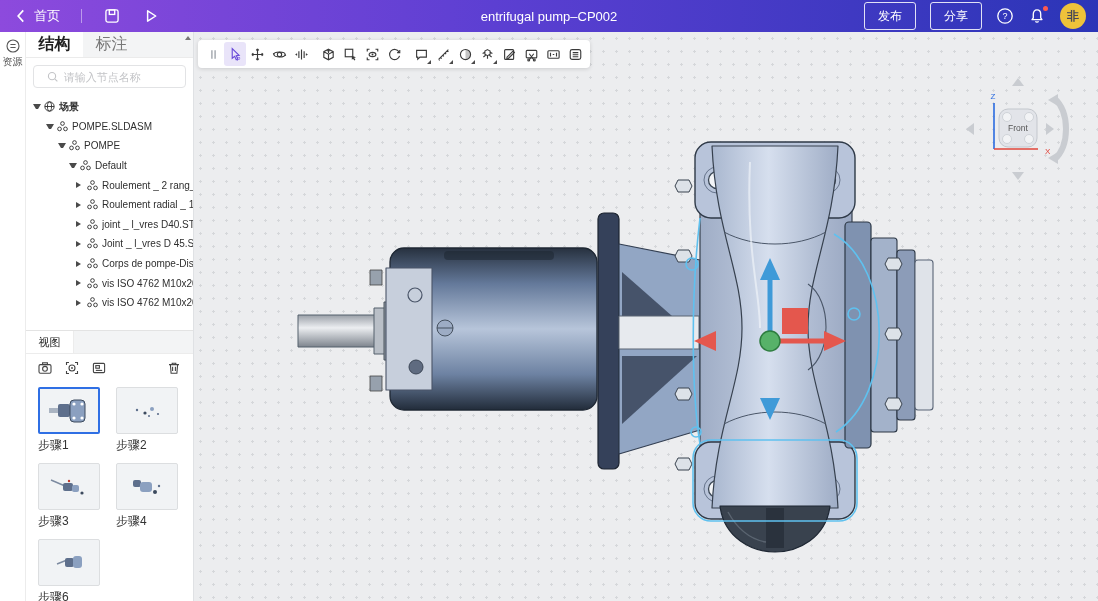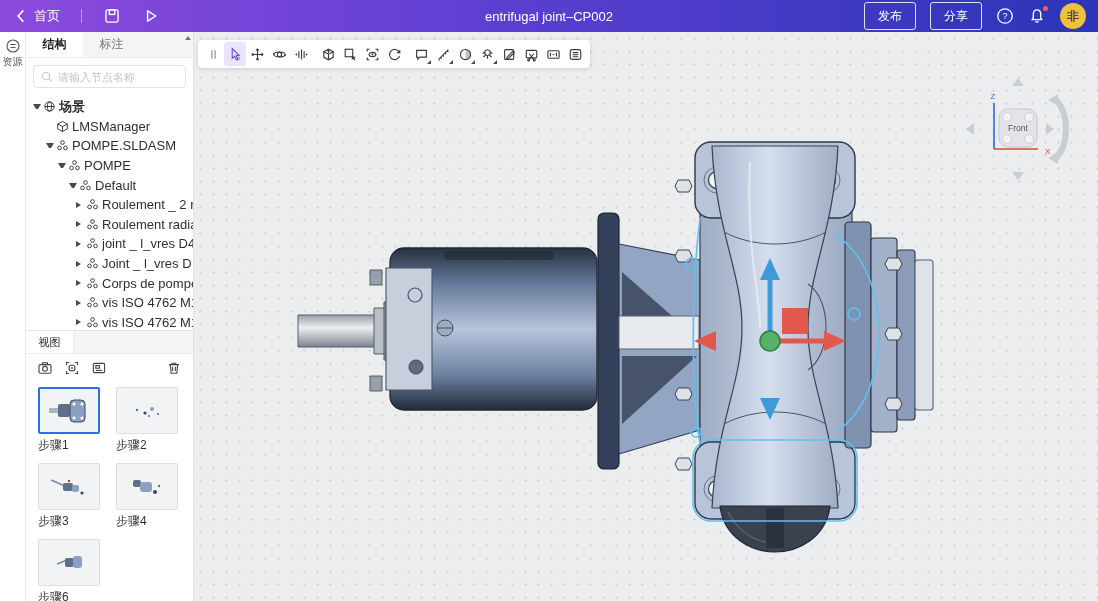--- a/index.html
+++ b/index.html
@@ -23,34 +23,34 @@
     display:flex; align-items:center; justify-content:center; font-size:12px; font-weight:bold; }
 
   
   .main { display:flex; height:569px; }
   .rail { width:26px; border-right:1px solid #ececec; background:#fff; padding-top:6px;
     display:flex; flex-direction:column; align-items:center; gap:1px; }
   .rail-label { font-size:10px; color:#555; writing-mode:horizontal-tb; }
 
   .panel { width:168px; border-right:1px solid #dfe1e4; display:flex; flex-direction:column; background:#fff; position:relative; }
   .tabs { display:flex; height:26px; background:#f3f4f5; border-bottom:1px solid #ebebeb; flex:0 0 26px;}
-  .tab { width:57px; display:flex; align-items:center; justify-content:center; font-size:12px; color:#777; cursor:pointer; }
+  .tab { width:57px; display:flex; align-items:center; justify-content:center; font-size:16px; color:#777; cursor:pointer; }
   .tab.active { background:#fff; color:#1f1f1f; font-weight:bold; }
   .scroll-arrow { position:absolute; right:2px; top:4px; width:0; height:0;
     border-left:3px solid transparent; border-right:3px solid transparent; border-bottom:4px solid #777; }
 
   .search-wrap { padding:7px 7px 6px 7px; flex:0 0 36px; }
   .search-box { display:flex; align-items:center; gap:4px; height:23px; border:1px solid #e2e3e5;
-    border-radius:4px; padding:0 6px; }
+    border-radius:4px; padding:0 12px; }
   .search-box input { border:none; outline:none; width:100%; font-size:11px; color:#333;
     font-family:"Liberation Sans","DejaVu Sans",sans-serif; }
   .search-box input::placeholder { color:#c3c4c7; }
 
   .tree { flex:0 0 236px; overflow:hidden; padding-top:3px; }
-  .trow { height:19.6px; display:flex; align-items:center; font-size:13px; color:#2f2f2f;
+  .trow { height:19.6px; display:flex; align-items:center; font-size:10px; color:#2f2f2f;
     white-space:nowrap; overflow:hidden; cursor:pointer; }
   .trow .lab { overflow:hidden; }
   .caret { flex:0 0 8px; margin-right:2px; }
   .caret.down { width:0; height:0; border-left:3.5px solid transparent; border-right:3.5px solid transparent; border-top:5px solid #4a4a4a; }
   .caret.right { width:0; height:0; border-top:3.5px solid transparent; border-bottom:3.5px solid transparent; border-left:5px solid #4a4a4a; }
   .caret.none { border:none; width:8px; height:1px; }
   .ticon { flex:0 0 13px; margin-right:3px; }
   .lvl0{padding-left:7px;} .lvl1{padding-left:20px;} .lvl2{padding-left:32px;} .lvl3{padding-left:43px;} .lvl4{padding-left:50px;}
   .trow.b { font-weight:bold; }
 
@@ -100,21 +100,21 @@
     </div>
     <div class="tb-div"></div>
     <svg class="tb-ic" viewBox="0 0 16 16" width="17" height="17">
         <rect x="2.6" y="2.6" width="10.8" height="10.8" rx="1.6" stroke="#fff" fill="none" stroke-width="1.2"></rect>
         <rect x="5.6" y="2.6" width="4.8" height="4" stroke="#fff" fill="none" stroke-width="1.2"></rect>
       </svg>
     <svg class="tb-ic" viewBox="0 0 16 16" width="17" height="17">
         <path d="M5 3.4 L12.2 8 L5 12.6 Z" stroke="#fff" fill="none" stroke-width="1.3" stroke-linejoin="round"></path>
       </svg>
   </div>
-  <div class="tb-title">entrifugal joint–CP002</div>
+  <div class="tb-title">entrifugal pump–CP002</div>
   <div class="tb-right">
     <button class="tb-btn">发布</button>
     <button class="tb-btn">分享</button>
     <svg class="tb-ic" viewBox="0 0 18 18" width="19" height="19">
         <circle cx="9" cy="9" r="7.2" stroke="#fff" fill="none" stroke-width="1.3"></circle>
         <text x="9" y="12.2" text-anchor="middle" font-size="9" fill="#fff">?</text>
       </svg>
     <div class="bell-wrap">
       <svg class="tb-ic" viewBox="0 0 16 16" width="18" height="18">
           <path d="M8 2.6 C5.9 2.6 4.7 4.3 4.7 6.4 V9.6 L3.6 11.2 H12.4 L11.3 9.6 V6.4 C11.3 4.3 10.1 2.6 8 2.6 Z M6.7 12.6 a1.4 1.4 0 0 0 2.6 0" stroke="#fff" fill="none" stroke-width="1.2" stroke-linejoin="round"></path>
@@ -155,27 +155,20 @@
 
     <div class="tree">
       <div class="trow lvl0 b">
         <span class="caret down"></span>
         <svg class="ticon" viewBox="0 0 14 14" width="13" height="13">
             <circle cx="7" cy="7" r="5" stroke="#333" fill="none"></circle>
             <ellipse cx="7" cy="7" rx="2.2" ry="5" stroke="#333" fill="none"></ellipse>
             <path d="M2 7 h10" stroke="#333"></path>
           </svg>
         <span class="lab">场景</span>
-      </div>
-      <div class="trow lvl1">
-        <span class="caret none"></span>
-        <svg class="ticon" viewBox="0 0 14 14" width="13" height="13">
-            <path d="M7 1.6 L12.2 4.4 V9.6 L7 12.4 L1.8 9.6 V4.4 Z M1.8 4.4 L7 7 L12.2 4.4 M7 7 V12.4" stroke="#333" fill="none"></path>
-          </svg>
-        <span class="lab">LMSManager</span>
       </div>
       <div class="trow lvl1">
         <span class="caret down"></span>
         <svg class="ticon" viewBox="0 0 14 14" width="13" height="13">
             <circle cx="7" cy="3.8" r="2" stroke="#333" fill="none"></circle>
             <circle cx="3.8" cy="9.6" r="2" stroke="#333" fill="none"></circle>
             <circle cx="10.2" cy="9.6" r="2" stroke="#333" fill="none"></circle>
           </svg>
         <span class="lab">POMPE.SLDASM</span>
       </div>

